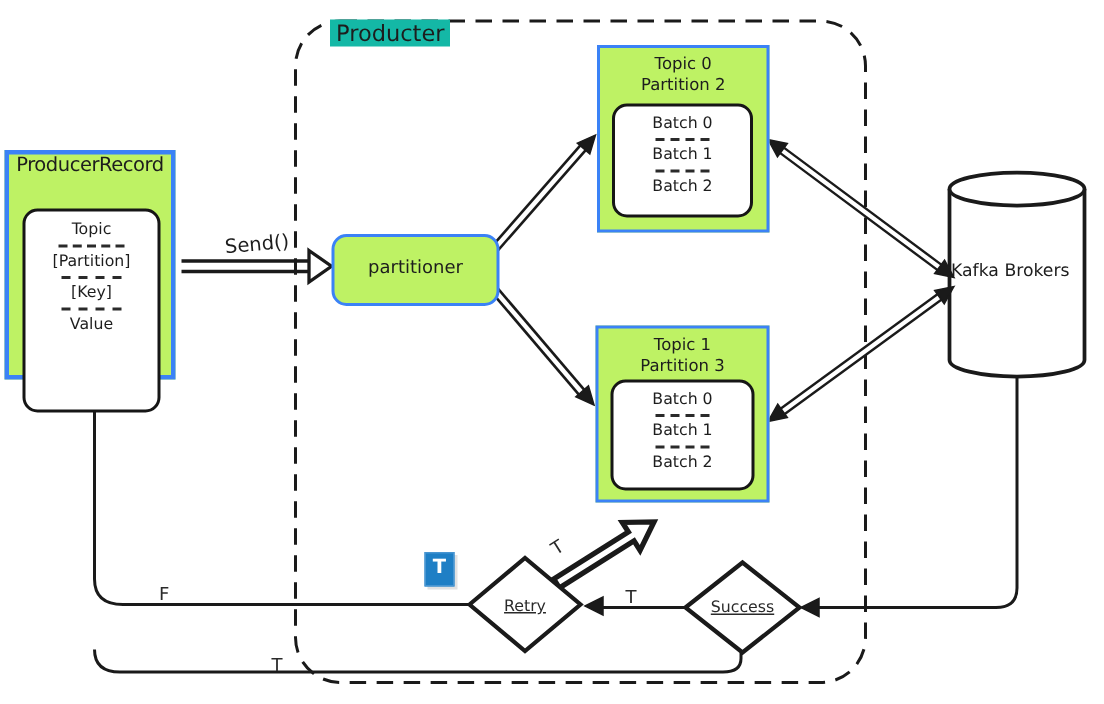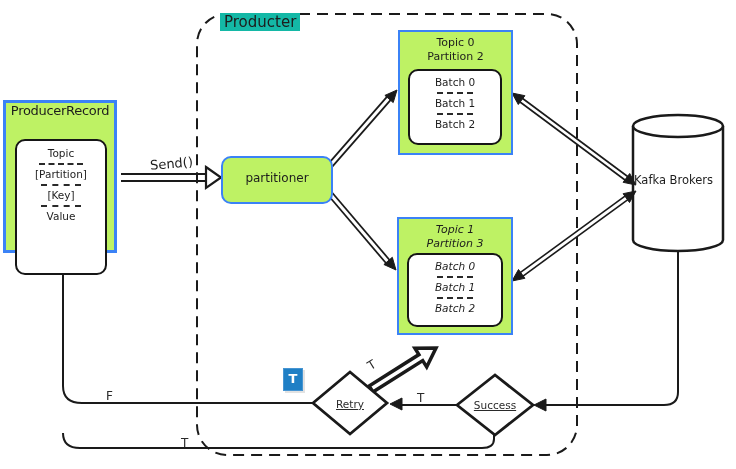--- a/index.html
+++ b/index.html
@@ -122,21 +122,21 @@
     </div>
     <div class="innerbox" style="left:8px;top:37px;width:94px;height:76px;padding-top:5px;">
       <div class="field">Batch 0</div>
       <div class="sep" style="width:36px;"></div>
       <div class="field">Batch 1</div>
       <div class="sep" style="width:36px;"></div>
       <div class="field">Batch 2</div>
     </div>
   </div>
 
-  <div class="box" style="left:397px;top:217px;width:116px;height:118px;border-width:2.5px;font-style:italic;">
+  <div class="box" style="left:397px;top:217px;width:116px;height:118px;border-width:2.5px;">
     <div class="small-title">
       <span>Topic 1</span><br>
       <span>Partition 3</span>
     </div>
     <div class="innerbox" style="left:8px;top:34px;width:96px;height:74px;padding-top:5px;">
       <div class="field">Batch 0</div>
       <div class="sep" style="width:36px;"></div>
       <div class="field">Batch 1</div>
       <div class="sep" style="width:36px;"></div>
       <div class="field">Batch 2</div>

